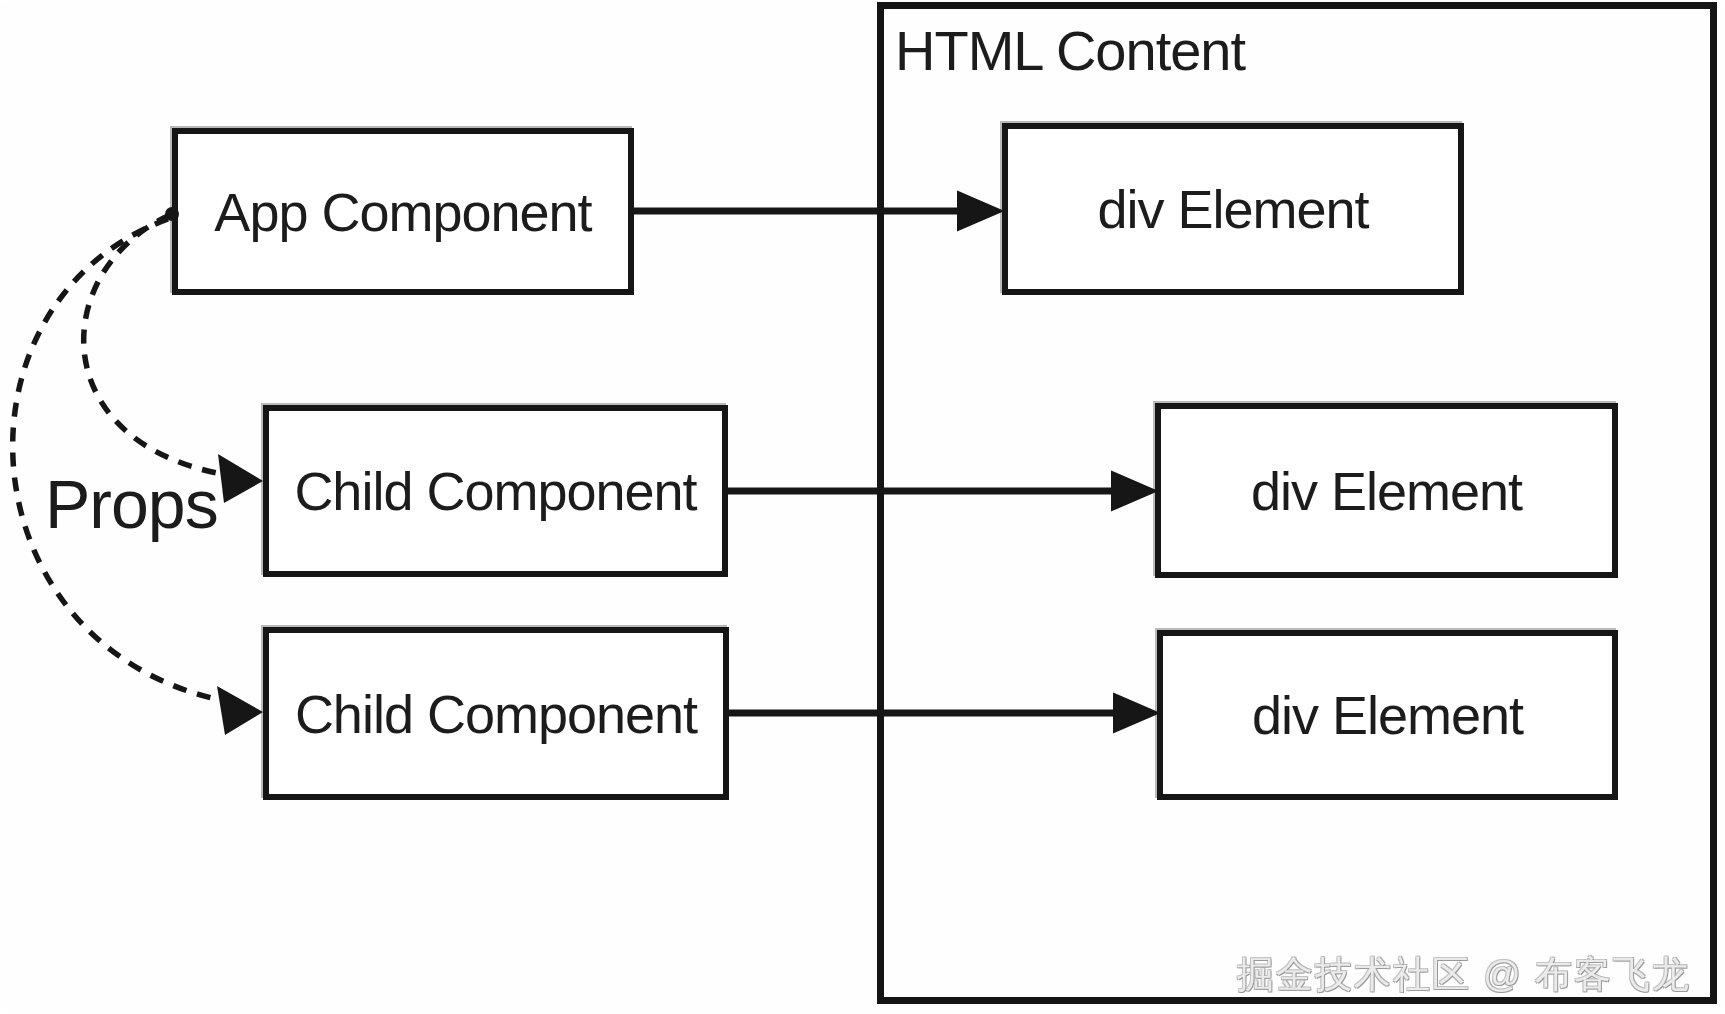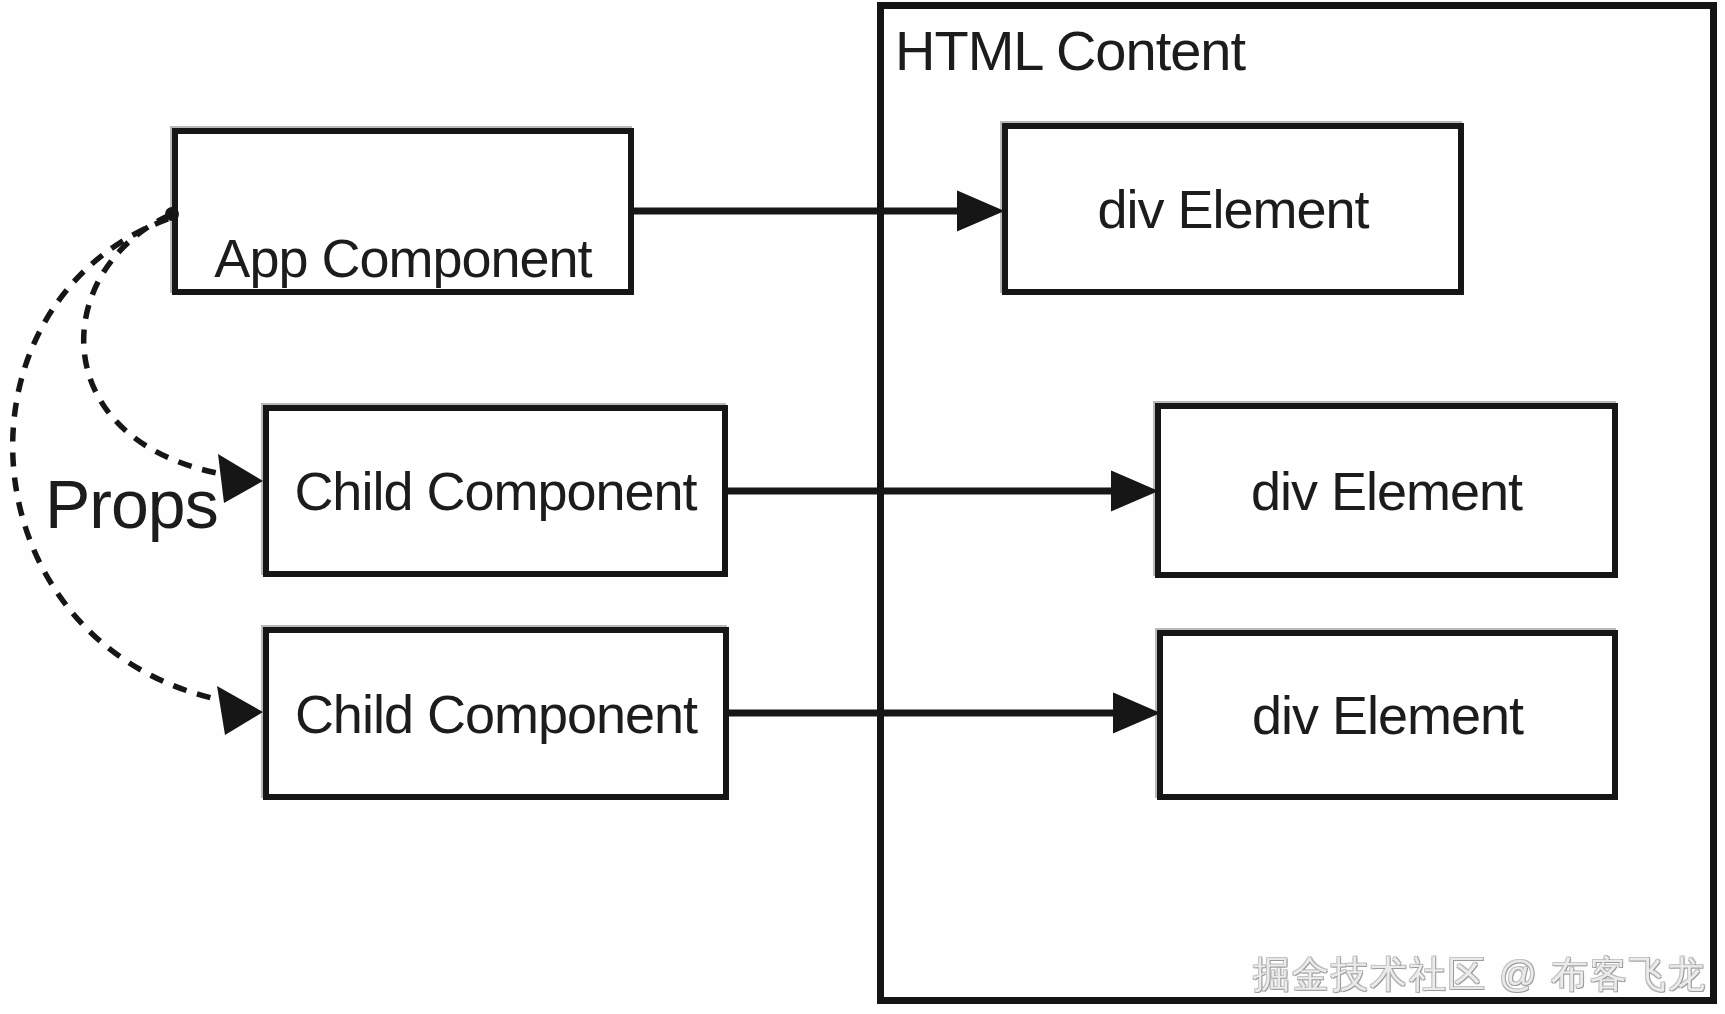--- a/index.html
+++ b/index.html
@@ -17,33 +17,33 @@
     font-size:54px;color:#1c1c1c;letter-spacing:-1px;white-space:nowrap;
   }
   #html-container{
     position:absolute;left:877px;top:2px;width:840px;height:1002px;
     border:7px solid #141414;box-sizing:border-box;background:transparent;
   }
   #html-container-label{
     position:absolute;left:895px;top:18px;font-size:56px;color:#1c1c1c;
     letter-spacing:-1px;white-space:nowrap;
   }
-  #app-box   {left:172px;top:128px;width:462px;height:167px;align-items:flex-end;}
+  #app-box   {left:172px;top:128px;width:462px;height:167px;}
   #div1-box  {left:1002px;top:123px;width:462px;height:172px;}
   #child1-box{left:263px;top:405px;width:465px;height:172px;}
   #div2-box  {left:1155px;top:403px;width:463px;height:175px;}
   #child2-box{left:263px;top:627px;width:466px;height:173px;}
   #div3-box  {left:1157px;top:630px;width:461px;height:170px;}
   #props-label{
     position:absolute;left:45px;top:465px;width:160px;text-align:center;
     font-size:68px;color:#1c1c1c;letter-spacing:-1px;
   }
   #arrow-layer{position:absolute;left:0;top:0;width:1725px;height:1014px;pointer-events:none;}
   #watermark{
-    position:absolute;right:18px;top:950px;font-size:37px;letter-spacing:2px;
+    position:absolute;right:34px;top:950px;font-size:37px;letter-spacing:2px;
     color:#ebebeb;white-space:nowrap;
     text-shadow:1px 1px 0 #9a9a9a,-1px -1px 0 #c6c6c6,1px -1px 0 #b0b0b0,-1px 1px 0 #b0b0b0;
   }
 </style>
 </head>
 <body>
 
 <div id="stage">
 
   <div id="html-container"></div>

